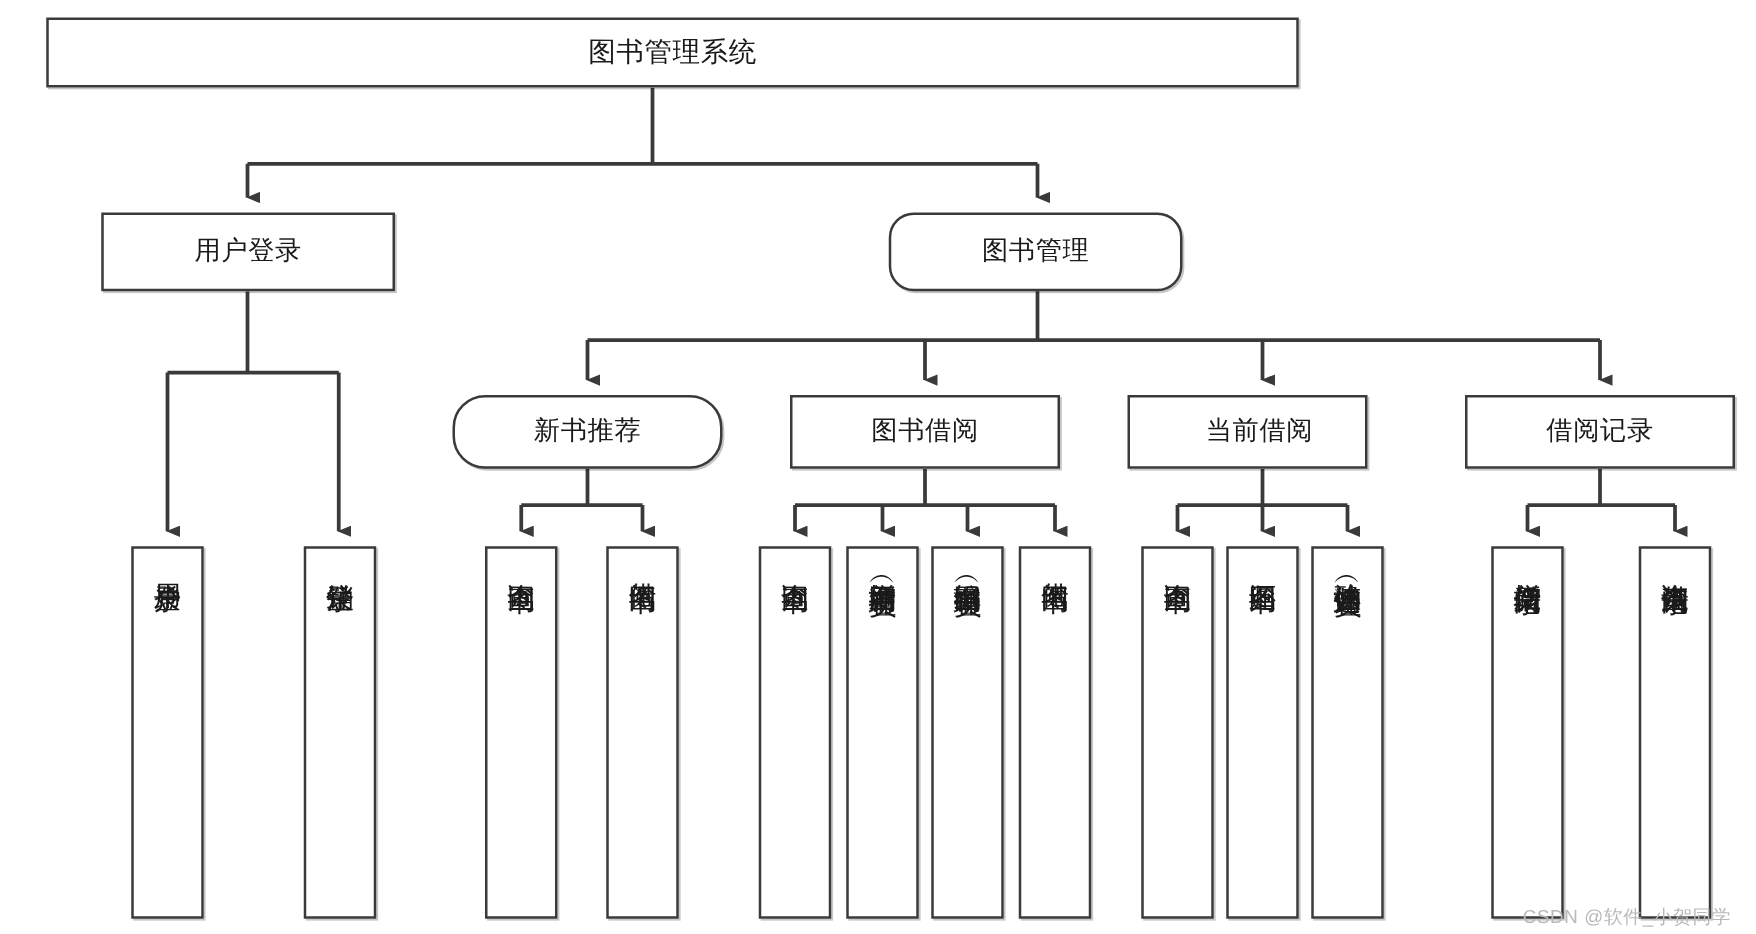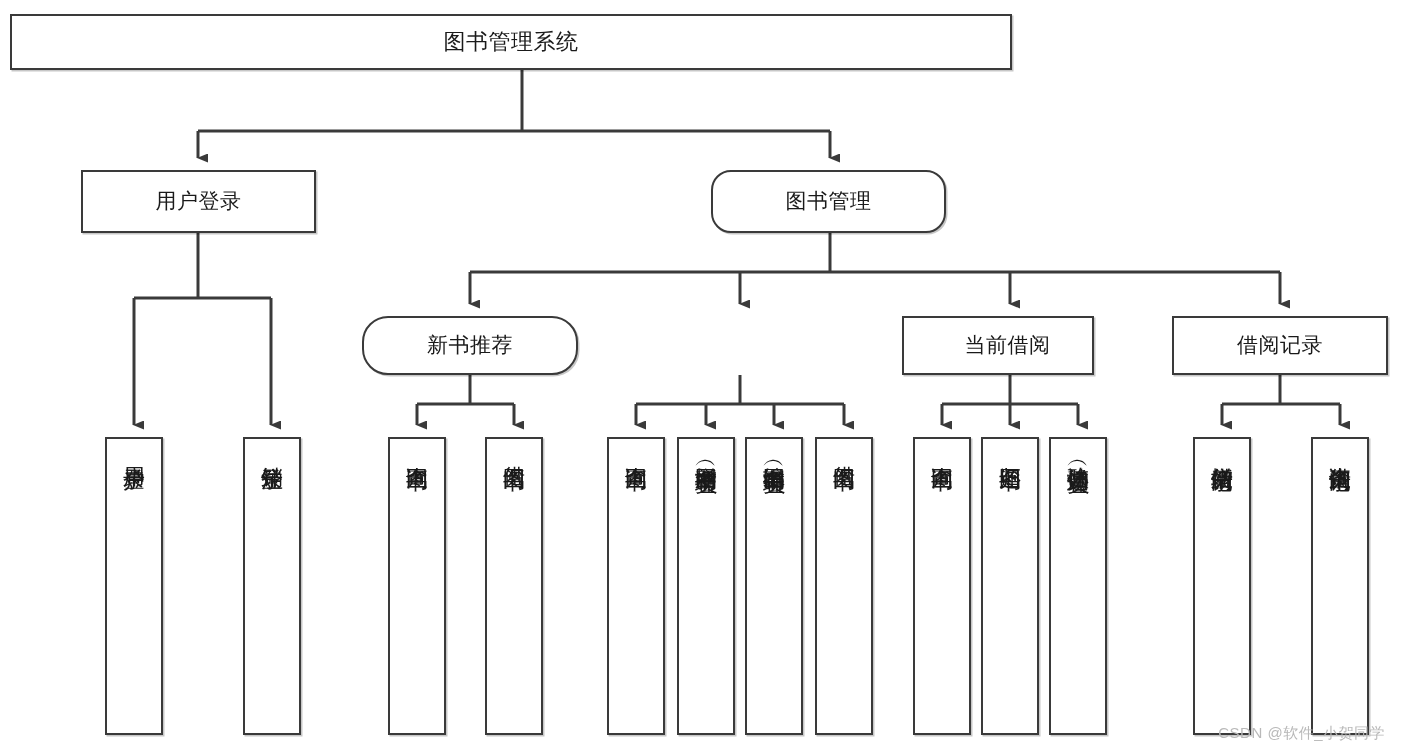--- a/index.html
+++ b/index.html
@@ -118,34 +118,37 @@
       <path d="M1010,404 L1010,425" marker-end="url(#arrowhead)"></path>
       <path d="M1078,404 L1078,425" marker-end="url(#arrowhead)"></path>
 
       <path d="M1280,375 L1280,404"></path>
       <path d="M1222,404 L1340,404"></path>
       <path d="M1222,404 L1222,425" marker-end="url(#arrowhead)"></path>
       <path d="M1340,404 L1340,425" marker-end="url(#arrowhead)"></path>
     </g>
   </svg>
 
-  <div class="node root" style="left:10px; top:14px; width:1002px; height:56px;">
+  <div class="node root" style="left:37px; top:14px; width:1002px; height:56px;">
     <span class="node-label">图书管理系统</span>
   </div>
 
   <div class="node level2" style="left:81px; top:170px; width:235px; height:63px;">
     <span class="node-label">用户登录</span>
   </div>
   <div class="node level2" style="left:711px; top:170px; width:235px; height:63px;border-radius:20px;">
     <span class="node-label">图书管理</span>
   </div>
 
   <div class="node level3" style="left:362px; top:316px; width:216px; height:59px;border-radius:26px;">
     <span class="node-label">新书推荐</span>
   </div>
+  <div class="node level3" style="left:632px; top:316px; width:216px; height:59px;">
+    <span class="node-label">图书借阅</span>
+  </div>
   <div class="node level3" style="left:902px; top:316px; width:192px; height:59px;padding-left:19px;">
     <span class="node-label">当前借阅</span>
   </div>
   <div class="node level3" style="left:1172px; top:316px; width:216px; height:59px;">
     <span class="node-label">借阅记录</span>
   </div>
 
   <div class="node leaf" style="left:105px; top:437px; width:58px; height:298px;">
     <span class="node-label">用户登录</span>
   </div>

